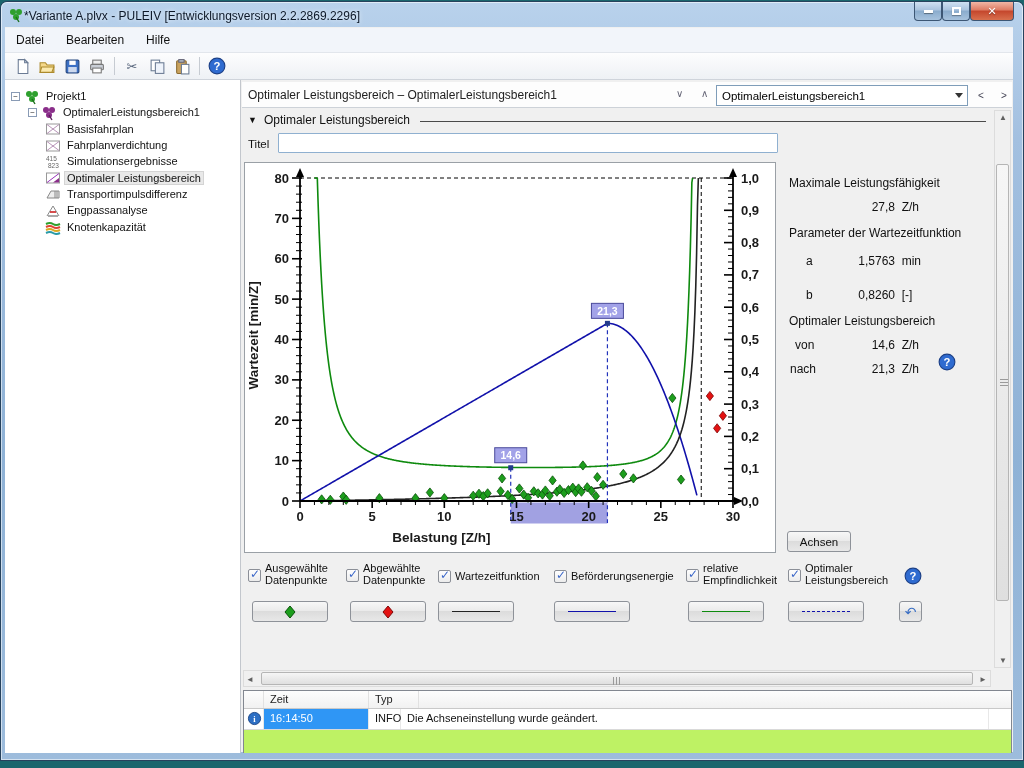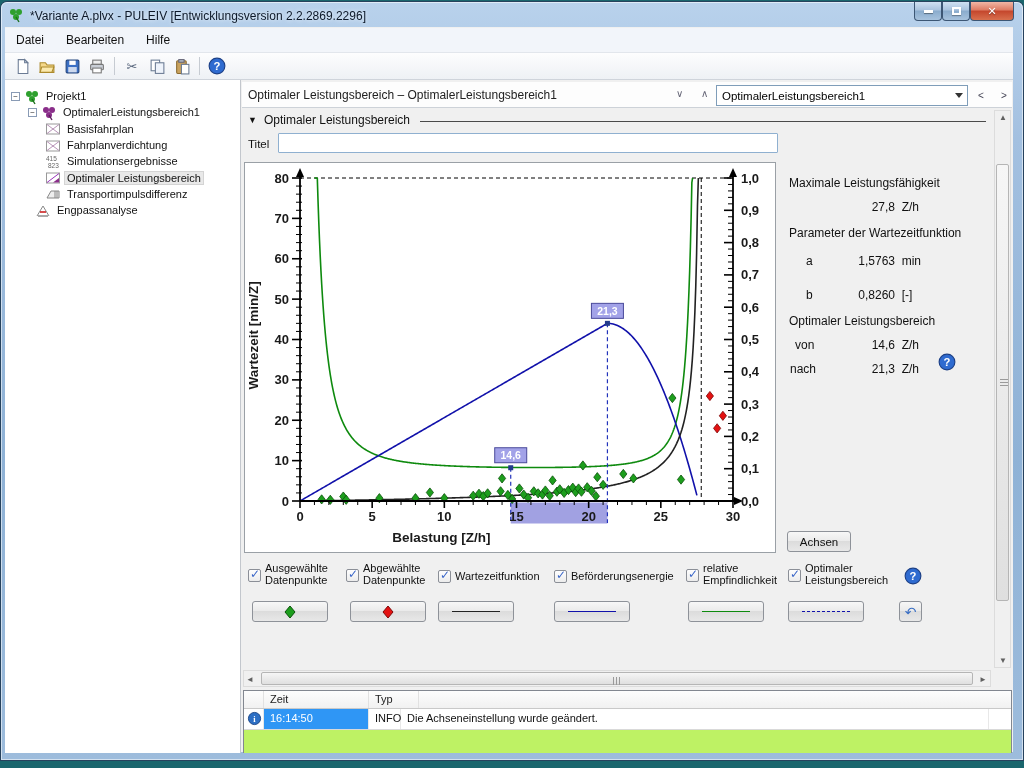--- a/index.html
+++ b/index.html
@@ -5,21 +5,21 @@
   * { margin:0; padding:0; box-sizing:border-box; }
   html,body { width:1024px; height:768px; overflow:hidden; }
   body { font-family:"Liberation Sans","DejaVu Sans",sans-serif; background:#1a666d; }
   #stage { position:relative; width:1024px; height:768px; }
   .abs { position:absolute; }
 
   
   #win-frame { left:1px; top:2px; width:1022px; height:758px;
     border-radius:6px 6px 0 0; background:linear-gradient(#b9d2ec 0%,#a3c0e0 18%,#8fb2d6 60%,#9dbcdc 100%);
     box-shadow:inset 0 0 0 1px rgba(255,255,255,.55), 0 0 0 1px #27425d; }
-  #titlebar { left:8px; top:7px; height:18px; font-size:12px; color:#0c1828; display:flex; align-items:center; gap:6px; }
+  #titlebar { left:8px; top:7px; height:18px; font-size:12px; color:#0c1828; display:flex; align-items:center; }
   #title-text { text-shadow:0 0 4px rgba(255,255,255,.9); white-space:nowrap; }
   .winbtn { top:2px; height:19px; border:1px solid #3c5млина; border:1px solid #3c5674; border-top:none;
     border-radius:0 0 4px 4px; display:flex; align-items:center; justify-content:center;
     background:linear-gradient(#cfe0f2 0%,#a9c3de 45%,#8aaccd 50%,#a7c2dd 100%); color:#fff;
     font-size:10px; cursor:default; }
   #btn-close { background:linear-gradient(#f0b6a5 0%,#dd7a62 45%,#c4462c 50%,#d8704e 100%); }
   .winbtn .bar { width:9px; height:3px; background:#fff; box-shadow:0 1px 1px rgba(0,0,0,.4); }
   .winbtn .sq { width:9px; height:8px; border:2px solid #fff; box-shadow:0 1px 1px rgba(0,0,0,.3); }
   .winbtn .x { font-size:11px; font-weight:bold; color:#fff; text-shadow:0 1px 1px rgba(0,0,0,.4); }
 
@@ -235,27 +235,36 @@
           </svg></span>
         <span class="tlabel">Optimaler Leistungsbereich</span>
       </div>
       <div class="tree-row" style="padding-left: 40px;">
         <span class="ticon"><svg width="16" height="16" viewBox="0 0 16 16">
             <path d="M2 12 L6 5 L14 5 L14 12 z" fill="#eee" stroke="#888"></path>
             <path d="M10 5 v7 M12 5 v7" stroke="#888"></path>
           </svg></span>
         <span class="tlabel">Transportimpulsdifferenz</span>
       </div>
-      <div class="tree-row" style="padding-left: 30px;">
+      <div class="tree-row" style="padding-left: 40px;">
         <span class="ticon"><svg width="16" height="16" viewBox="0 0 16 16">
             <path d="M2 13 L8 3 L14 13" fill="none" stroke="#888"></path>
             <path d="M5 9 h6" stroke="#cc2222" stroke-width="1.6"></path>
             <path d="M3 13 h10" stroke="#555"></path>
           </svg></span>
         <span class="tlabel">Engpassanalyse</span>
+      </div>
+      <div class="tree-row" style="padding-left: 40px;">
+        <span class="ticon"><svg width="16" height="16" viewBox="0 0 16 16">
+            <path d="M1 5 q4 -2 7 0 t7 0" stroke="#2ea02e" fill="none" stroke-width="2"></path>
+            <path d="M1 8 q4 -2 7 0 t7 0" stroke="#d43" fill="none" stroke-width="2"></path>
+            <path d="M1 11 q4 -2 7 0 t7 0" stroke="#dba91f" fill="none" stroke-width="2"></path>
+            <path d="M1 14 q4 -2 7 0 t7 0" stroke="#2a9ba8" fill="none" stroke-width="2"></path>
+          </svg></span>
+        <span class="tlabel">Knotenkapazität</span>
       </div>
     </div>
 
   <div id="main-header" class="abs"></div>
   <div id="panel-title" class="abs" style="font-size:12px;color:#222;">Optimaler Leistungsbereich – OptimalerLeistungsbereich1</div>
   <div class="abs hdr-glyph" style="left:676px;top:88px;">∨</div>
   <div class="abs hdr-glyph" style="left:701px;top:88px;">∧</div>
   <div id="combo" class="abs">
     <span>OptimalerLeistungsbereich1</span>
     <span id="combo-arrow"></span>

